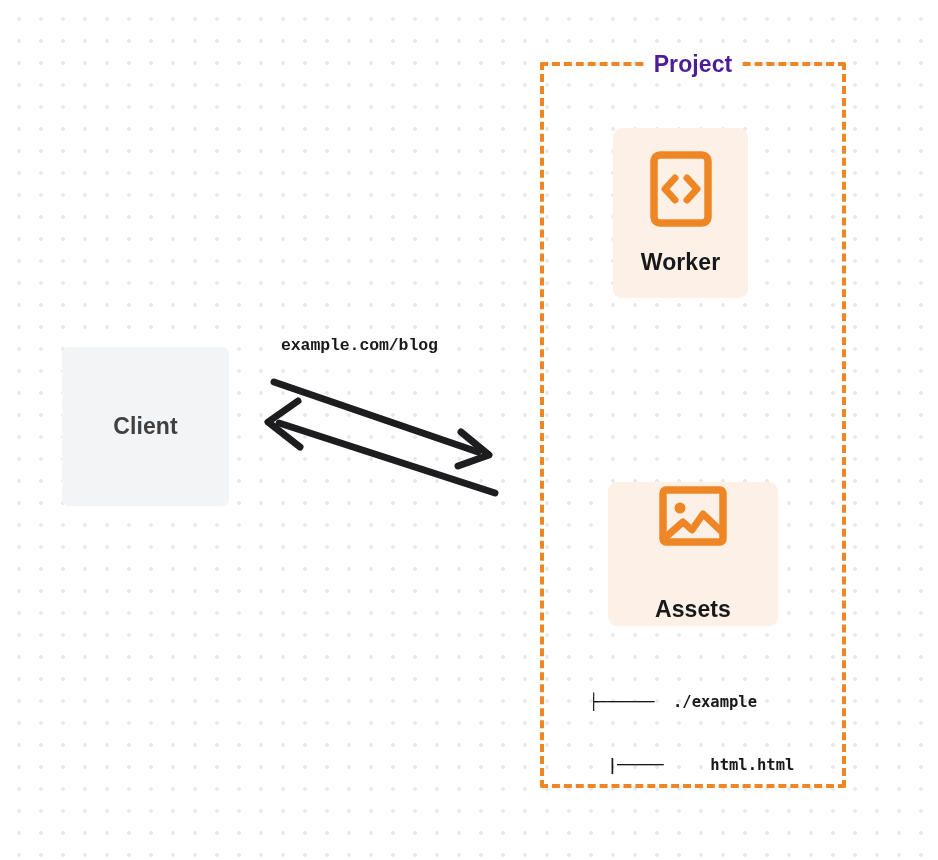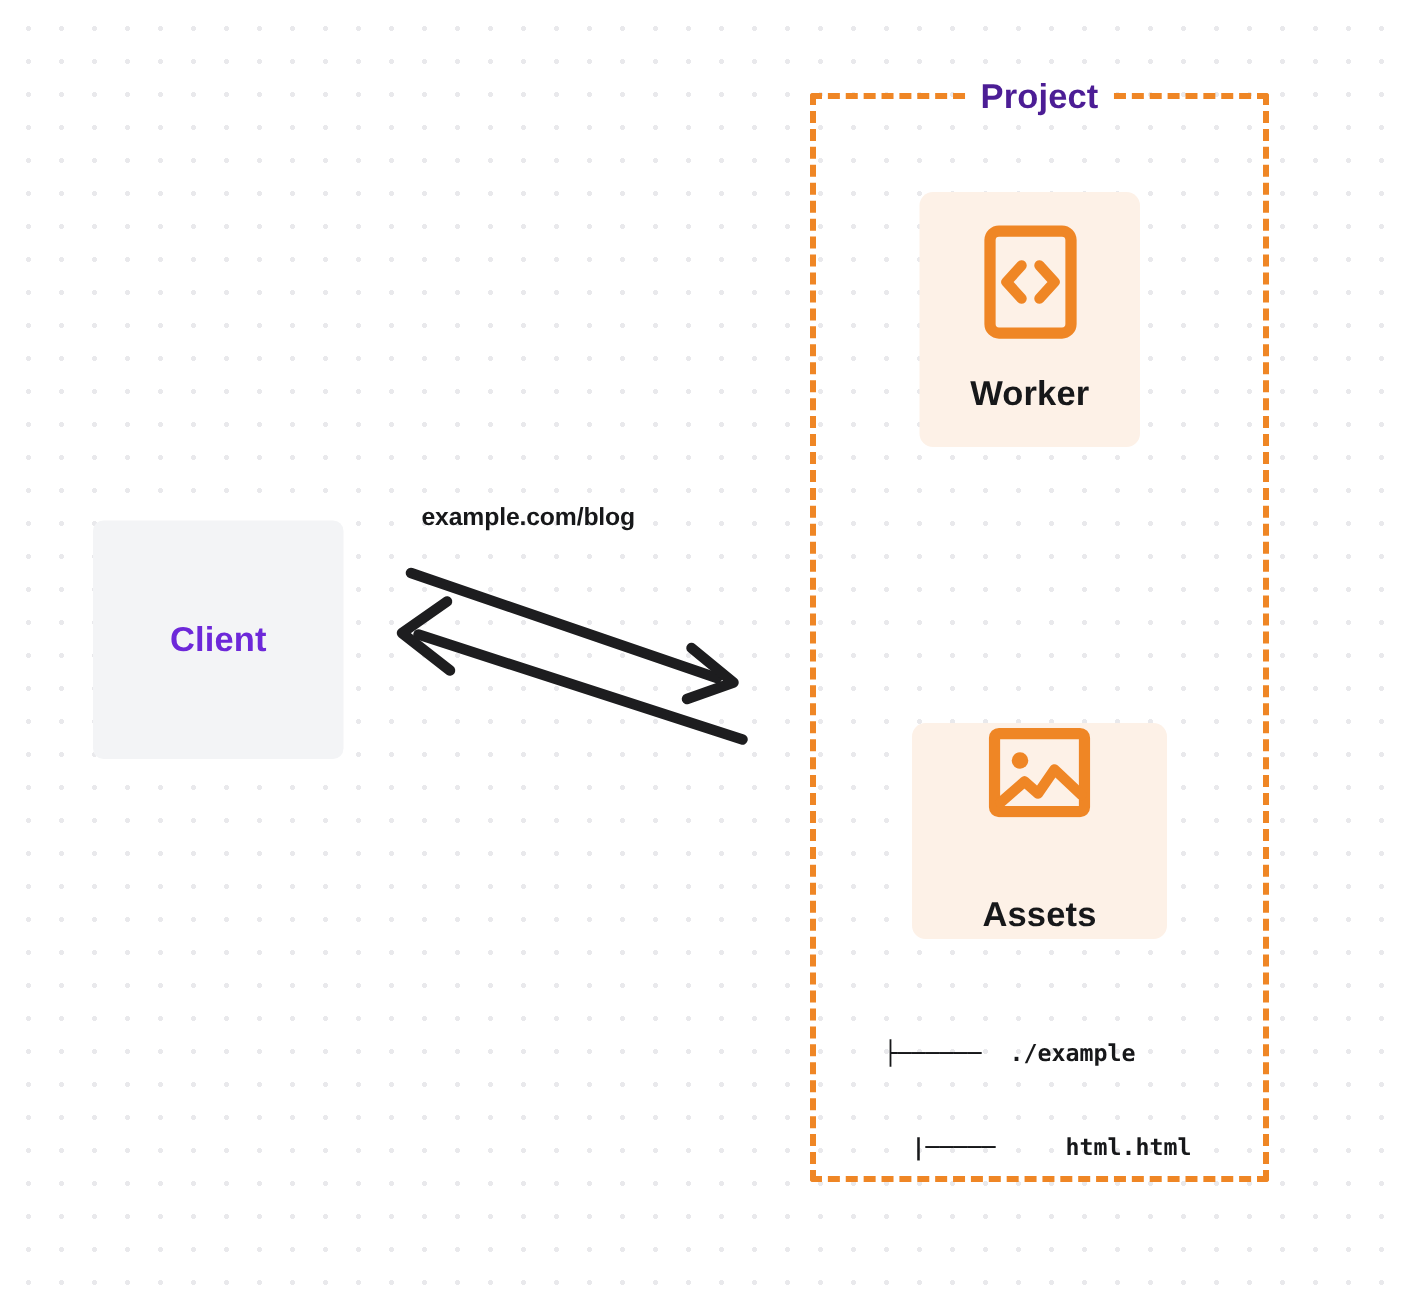--- a/index.html
+++ b/index.html
@@ -31,21 +31,21 @@
     height: 159px;
     background: #f3f4f6;
     border-radius: 7px;
     display: flex;
     align-items: center;
     justify-content: center;
   }
   #client-node .node-label {
     font-size: 23px;
     font-weight: bold;
-    color: #6d28d9;
+    color: #404040;
     letter-spacing: 0.1px;
   }
 
   
   #arrows-layer {
     position: absolute;
     left: 0;
     top: 0;
     width: 938px;
     height: 860px;
@@ -53,20 +53,21 @@
   }
   #request-label {
     position: absolute;
     left: 281px;
     top: 336px;
     font-size: 16.5px;
     font-weight: bold;
     color: #17181a;
     letter-spacing: -0.1px;
     white-space: nowrap;
+    font-family: Liberation Mono, monospace;
   }
 
   
   #project-container {
     position: absolute;
     left: 540px;
     top: 62px;
     width: 306px;
     height: 726px;
     box-sizing: border-box;
@@ -93,21 +94,21 @@
     background: #fdf1e7;
     border-radius: 9px;
     display: flex;
     flex-direction: column;
     align-items: center;
     justify-content: center;
   }
   #worker-card {
     left: 613px;
     top: 128px;
-    width: 147px;
+    width: 135px;
     height: 170px;
   }
   #assets-card {
     left: 608px;
     top: 482px;
     width: 170px;
     height: 144px;
     gap: 28px;
   }
   .service-icon {

